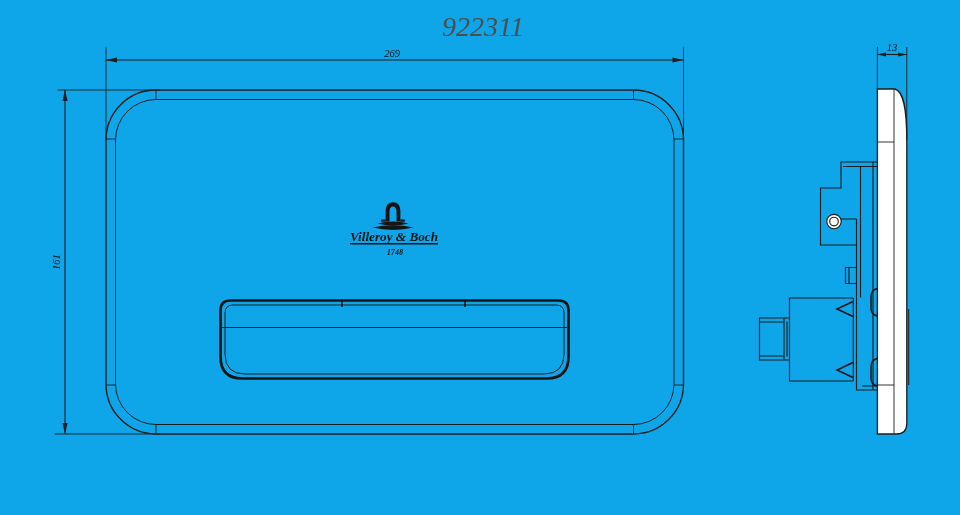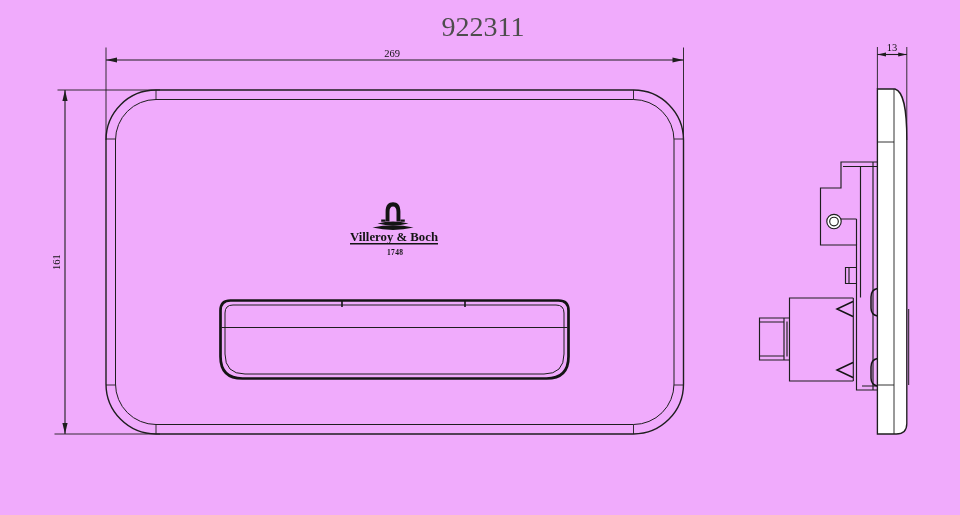--- a/index.html
+++ b/index.html
@@ -1,17 +1,17 @@
 <!DOCTYPE html>
 <html><head>
 <meta charset="utf-8">
 <style>
   html,body{margin:0;padding:0;background:#ffffff;}
-  .sheet{position:relative;width:960px;height:515px;background:#f0abfc;overflow:hidden;
-         font-family:"Liberation Serif",serif;}
+  .sheet{position:relative;width:960px;height:515px;background:#0ea5e9;overflow:hidden;
+         font-family:"Liberation Serif",serif;font-style:italic;}
   svg{position:absolute;left:0;top:0;}
 
   .outline      {fill:none;stroke:#1e1e1e;stroke-width:1.4;}
   .outline-thin {fill:none;stroke:#1e1e1e;stroke-width:1;}
   .thin         {fill:none;stroke:#1e1e1e;stroke-width:0.9;}
   .dim          {fill:none;stroke:#1e1e1e;stroke-width:1.1;}
   .recess       {fill:none;stroke:#141414;stroke-width:2.7;}
   .tick2        {fill:none;stroke:#141414;stroke-width:1.6;}
   .mech         {fill:none;stroke:#1e1e1e;stroke-width:1.15;}
   .mech-bold    {fill:none;stroke:#141414;stroke-width:1.5;}

